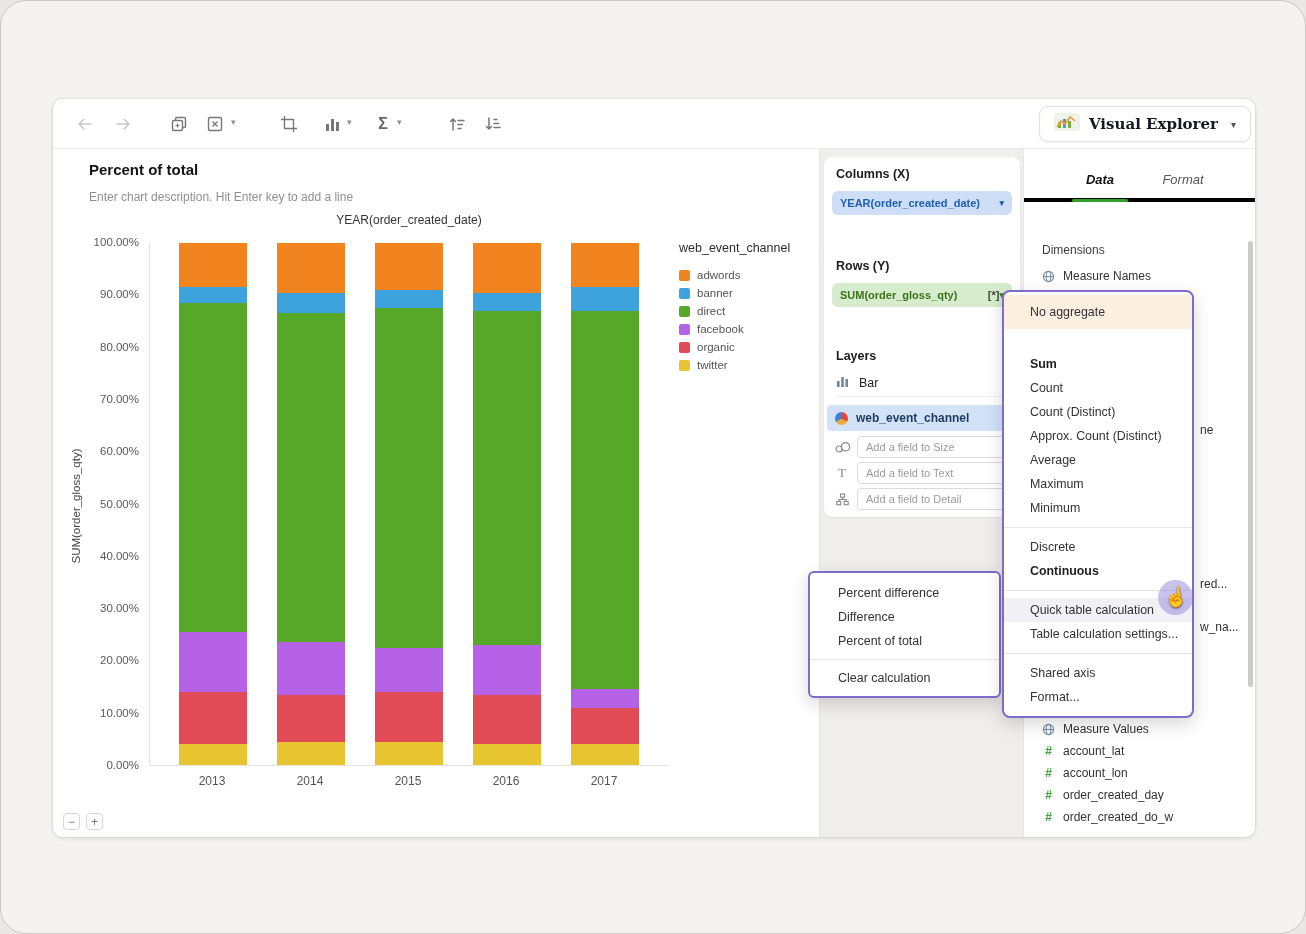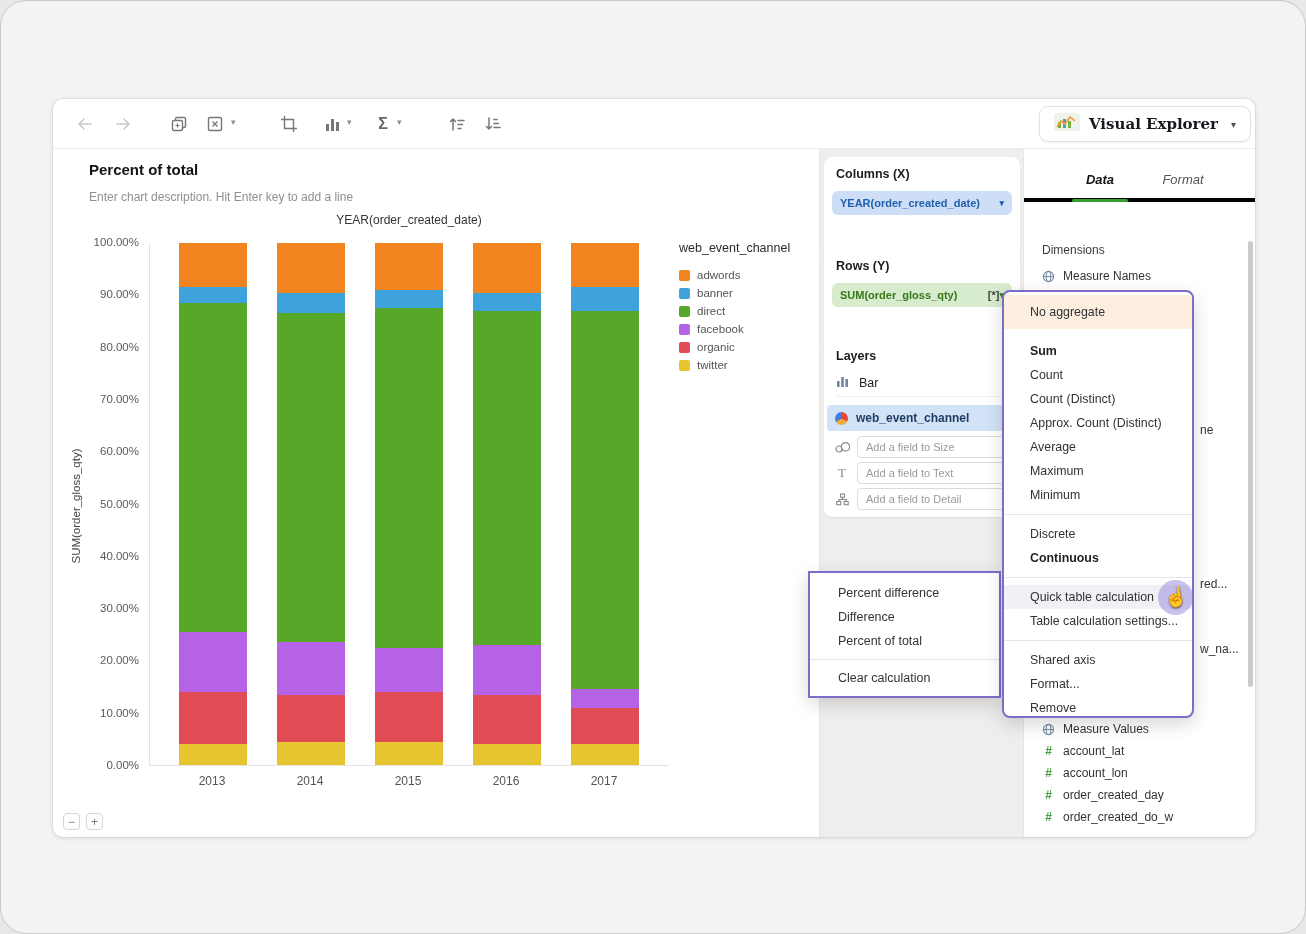--- a/index.html
+++ b/index.html
@@ -100,28 +100,28 @@
   .f-row { position: absolute; left: 18px; right: 14px; height: 18px; display: flex; align-items: center;
            gap: 8px; font-size: 12px; color: #333; white-space: nowrap; overflow: hidden; cursor: pointer; }
   .f-hash { color: #3da23d; font-weight: 700; width: 13px; text-align: center; flex: none; }
   .frag { position: absolute; left: 176px; font-size: 12px; color: #333; white-space: nowrap; }
   .scrollbar { position: absolute; left: 224px; top: 92px; width: 5px; height: 446px;
                background: #cbcbc9; border-radius: 3px; cursor: grab; }
 
   
   .popup { position: absolute; background: #fff; border: 2px solid #7e6cc8; box-shadow: 0 6px 18px rgba(0,0,0,.16);
            overflow: hidden; }
-  #calc-popup { left: 807px; top: 570px; width: 193px; height: 127px; border-radius: 0; z-index: 40; padding-top: 8px; }
+  #calc-popup { left: 807px; top: 570px; width: 193px; height: 127px; border-radius: 6px; z-index: 40; padding-top: 8px; }
   .calc-item { height: 24px; display: flex; align-items: center; padding: 0 10px 0 28px;
                font-size: 12.5px; color: #333; cursor: pointer; }
   .menu-div { height: 1px; background: #e6e5e3; margin: 6px 0; }
   #agg-popup { left: 1001px; top: 289px; width: 192px; height: 428px; border-radius: 8px; z-index: 50; }
   .agg-item { height: 24px; display: flex; align-items: center; padding: 0 8px 0 26px;
               font-size: 12.4px; color: #333; white-space: nowrap; cursor: pointer; }
-  .agg-item.selected { height: 34px; margin: 3px 0 10px; background: #fcefe0; }
+  .agg-item.selected { height: 34px; margin: 3px 0 23px; background: #fcefe0; }
   .agg-item.hover { background: #f1f0f4; }
   .agg-item.bold { font-weight: 700; color: #1f1f1f; }
   .agg-div { height: 1px; background: #e6e5e3; margin: 7px 0; }
 
   
   .cursor { position: absolute; left: 1157px; top: 579px; width: 35px; height: 35px; border-radius: 50%;
             background: rgba(138,119,215,.45); z-index: 60; display: flex; align-items: center; justify-content: center; }
   .cursor-hand { color: #fff; font-size: 19px; text-shadow: 0 1px 2px rgba(0,0,0,.55); transform: rotate(-8deg); }
 </style>
 </head>
@@ -373,21 +373,21 @@
                 <ellipse cx="7" cy="7" rx="2.5" ry="5.5"></ellipse>
                 <path d="M1.5 7h11"></path>
               </svg>
             </span>
             <span>Measure Names</span>
           </div>
         </div>
       <div id="frag-list">
           <div class="frag" style="top: 274px;">ne</div>
           <div class="frag" style="top: 428px;">red...</div>
-          <div class="frag" style="top: 493px;">w_na...</div>
+          <div class="frag" style="top: 471px;">w_na...</div>
         </div>
       <div id="measure-list">
           <div class="f-row" style="top: 571px;">
             <span style="width: 13px; display: flex; flex: 0 0 auto;">
               <svg width="13" height="13" viewBox="0 0 14 14" fill="none" stroke="#7a8fa6" stroke-width="1.2">
                 <circle cx="7" cy="7" r="5.5"></circle>
                 <ellipse cx="7" cy="7" rx="2.5" ry="5.5"></ellipse>
                 <path d="M1.5 7h11"></path>
               </svg>
             </span>

